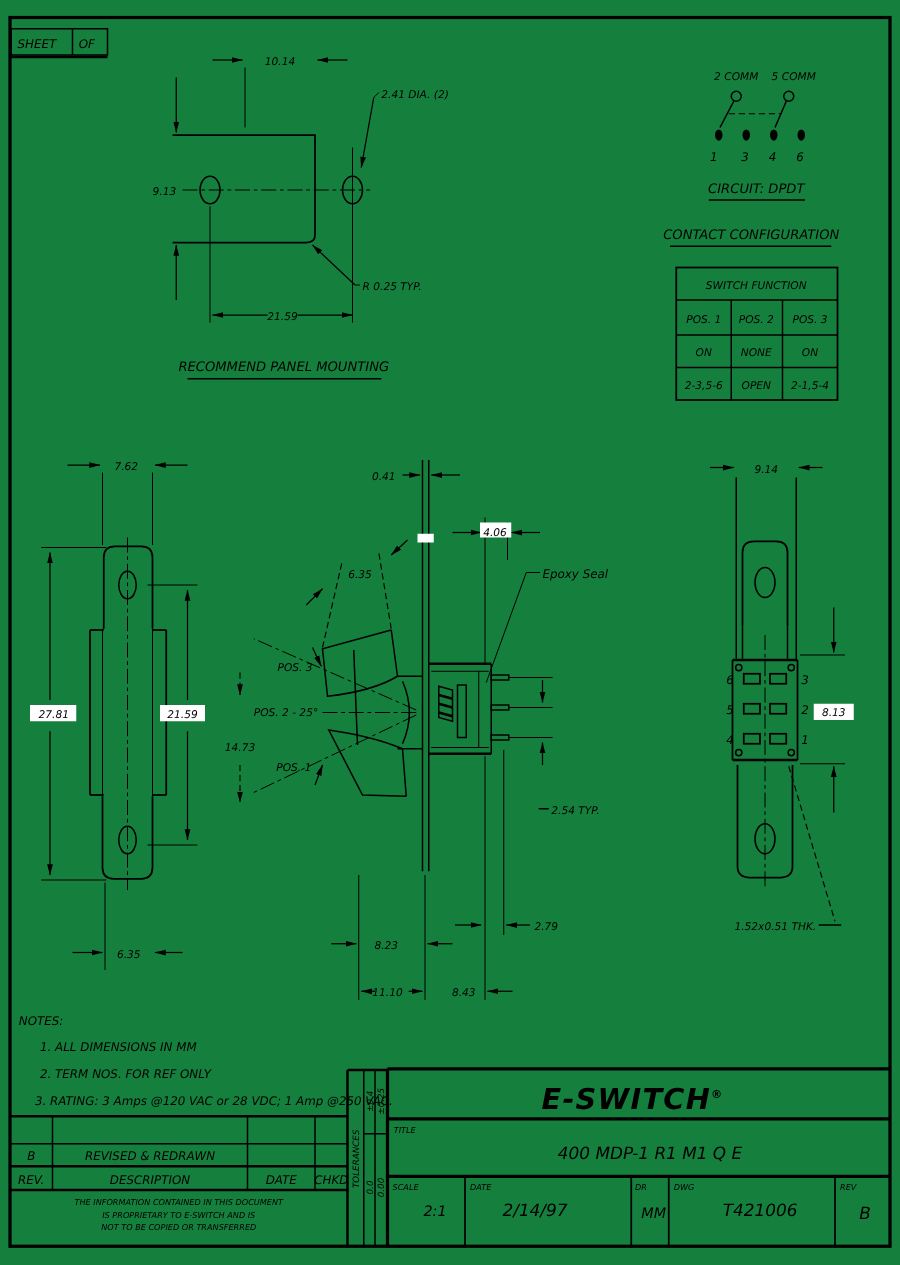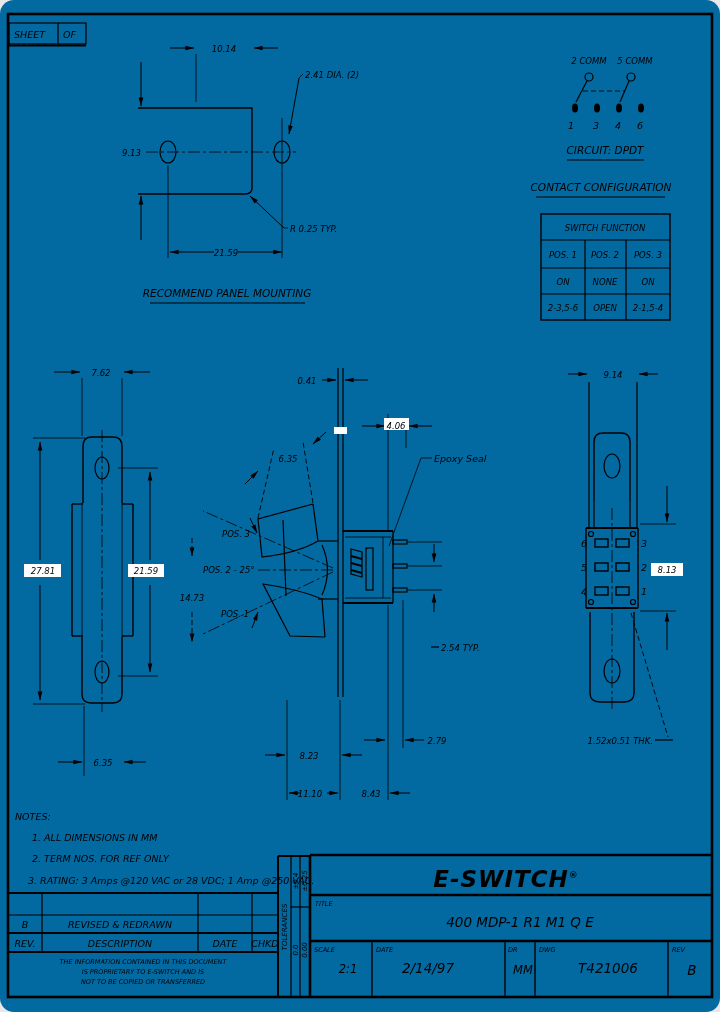--- a/index.html
+++ b/index.html
@@ -1,16 +1,16 @@
 <!DOCTYPE html>
 <html><head>
 <meta charset="utf-8">
 <style>
   html,body{margin:0;padding:0;background:#e8e8e8;}
-  #sheet{position:relative;width:720px;height:1012px;background:#0369a1;overflow:hidden;border-radius:14px;}
+  #sheet{position:relative;width:720px;height:1012px;background:#15803d;overflow:hidden;}
   svg{position:absolute;left:0;top:0;}
   text{fill:#000;font-family:"DejaVu Sans",sans-serif;font-style:italic;}
   .t{font-size:8.5px;}
   .t9{font-size:9.5px;}
   .t10{font-size:10.5px;}
   .t7{font-size:7px;}
   .t65{font-size:6.5px;font-style:italic;}
   .big{font-size:13.5px;}
   .med{font-size:11.5px;}
   .mid{text-anchor:middle;}

